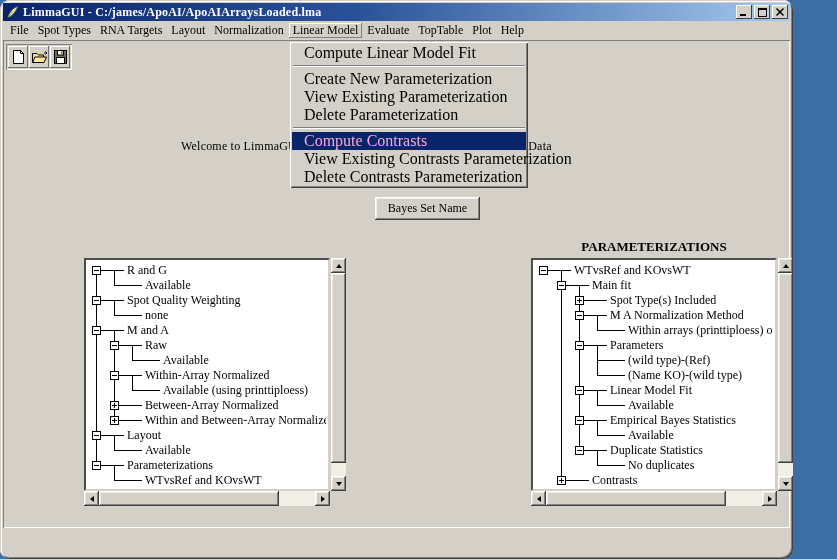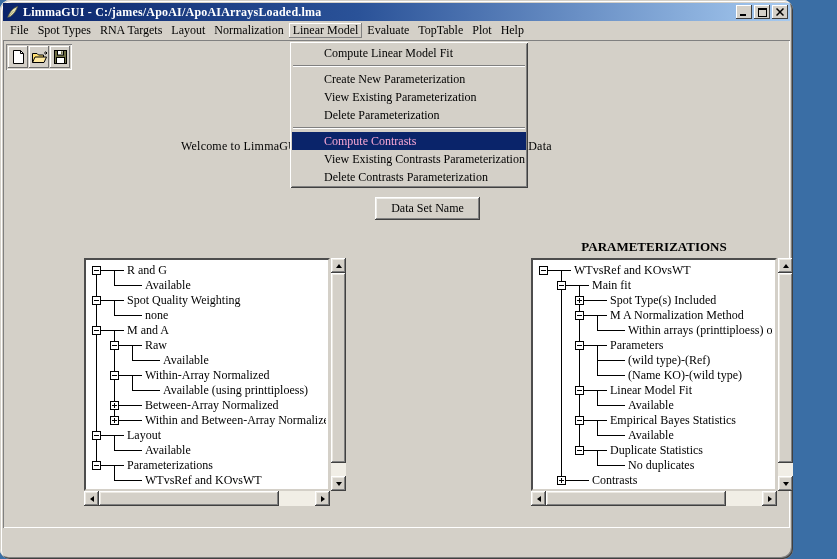--- a/index.html
+++ b/index.html
@@ -94,21 +94,21 @@
   .tri.up{border-left:3px solid transparent;border-right:3px solid transparent;border-bottom:4px solid #000;}
   .tri.down{border-left:3px solid transparent;border-right:3px solid transparent;border-top:4px solid #000;}
   .tri.left{border-top:3px solid transparent;border-bottom:3px solid transparent;border-right:4px solid #000;}
   .tri.right{border-top:3px solid transparent;border-bottom:3px solid transparent;border-left:4px solid #000;}
   
   #dropdown{
     position:absolute;left:290px;top:42px;width:238px;background:#d4d0c8;z-index:50;
     box-shadow: inset 1px 1px #fff, inset -1px -1px #404040, inset 2px 2px #d4d0c8, inset -2px -2px #808080;
     padding:2px;box-sizing:border-box;
   }
-  .menu-item{height:18px;line-height:18px;font-size:12px;padding-left:32px;white-space:nowrap;}
+  .menu-item{height:18px;line-height:18px;font-size:16px;padding-left:12px;white-space:nowrap;}
   .menu-item.hl{background:#0a246a;color:#f9a8d4;}
   .menu-sep{height:0;border-top:1px solid #808080;border-bottom:1px solid #fff;margin:3px 1px;}
 </style>
 </head>
 <body>
 
 <div id="window">
 
   <div class="titlebar">
     <span class="title-icon">
@@ -173,21 +173,21 @@
         <rect x="1.5" y="1.5" width="12" height="13" fill="#6f6f45" stroke="#000"></rect>
         <rect x="4.5" y="1.5" width="6" height="4.5" fill="#fff" stroke="#000"></rect>
         <rect x="8" y="2.3" width="1.6" height="2.8" fill="#6f6f45"></rect>
         <rect x="3.5" y="8.5" width="8" height="6" fill="#fff" stroke="#000"></rect>
       </svg>
     </span>
   </div>
 
   <div class="welcome">Welcome to LimmaGUI: An Interface for the Analysis of Microarray Data</div>
 
-  <div class="dataset-btn">Data Set Name</div>
+  <div class="dataset-btn">Bayes Set Name</div>
 
   <div class="tree-panel" id="left-panel">
     <div class="tree-box">
       <div class="tree-rows" id="left-rows">
           <div class="tree-row">
             <div class="cell">
               <i class="ln hr"></i>
               <i class="ln vb"></i>
               <div class="nbox"></div>
             </div>

